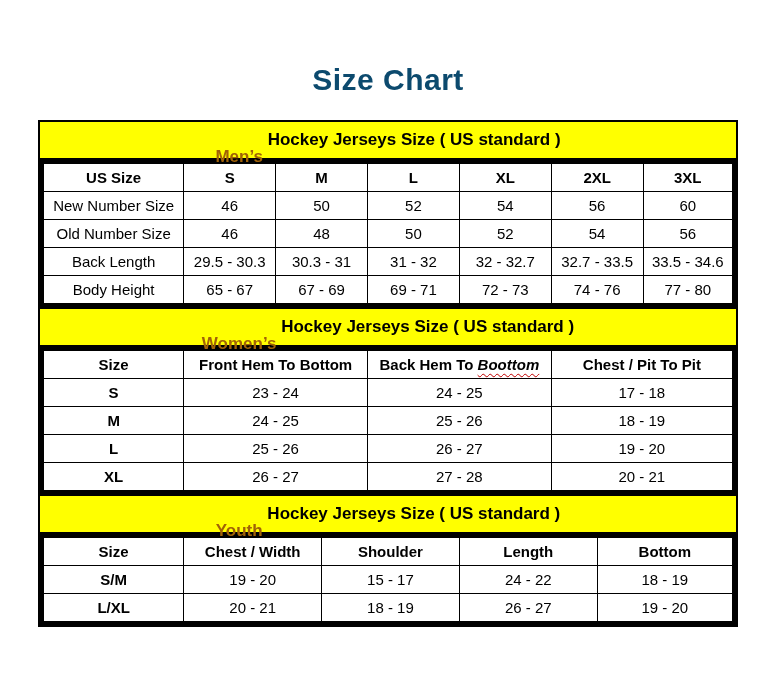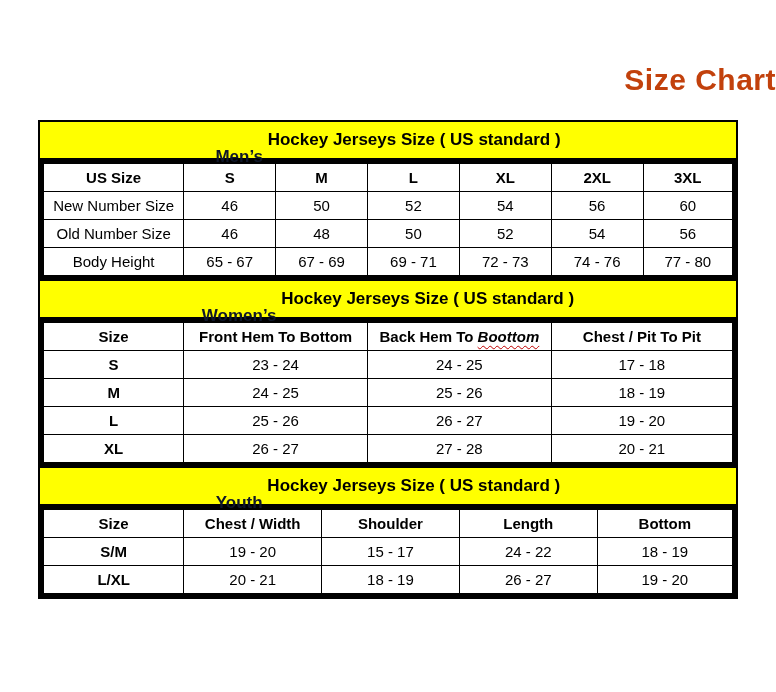--- a/index.html
+++ b/index.html
@@ -5,44 +5,44 @@
   html, body { margin: 0; padding: 0; }
   body {
     width: 776px; height: 692px;
     background: #ffffff;
     font-family: "Liberation Sans", sans-serif;
     color: #000;
     overflow: hidden;
   }
   .page-title {
     margin: 62px 0 0 0;
-    text-align: right;
+    text-align: center;
     font-size: 30px;
     line-height: 36px;
     font-weight: 700;
-    color: #c2410c;
+    color: #0c4a6e;
     letter-spacing: 0.5px;
   }
   .chart {
     width: 700px;
     margin: 22px auto 0 auto;
   }
   .chart > :not(:first-child) { margin-top: -2px; }
   .band {
     background: #ffff00;
     border: 2px solid #000;
     height: 36px;
     display: flex;
     align-items: center;
     justify-content: center;
     font-size: 17px;
     font-weight: 700;
     white-space: pre;
   }
-  .band .hl { color: #0f172a; margin-top: 33px; }
+  .band .hl { color: #a16207; margin-top: 33px; }
   table.size-table {
     width: 100%;
     border-collapse: collapse;
     table-layout: fixed;
     border: 6px solid #000000;
   }
   .size-table th, .size-table td {
     border: 1px solid #000;
     height: 27px;
     padding: 0 2px;
@@ -107,20 +107,29 @@
         <tr>
           <td>Old Number Size</td>
           <td>46</td>
           <td>48</td>
           <td>50</td>
           <td>52</td>
           <td>54</td>
           <td>56</td>
         </tr>
         <tr>
+          <td>Back Length</td>
+          <td>29.5 - 30.3</td>
+          <td>30.3 - 31</td>
+          <td>31 - 32</td>
+          <td>32 - 32.7</td>
+          <td>32.7 - 33.5</td>
+          <td>33.5 - 34.6</td>
+        </tr>
+        <tr>
           <td>Body Height</td>
           <td>65 - 67</td>
           <td>67 - 69</td>
           <td>69 - 71</td>
           <td>72 - 73</td>
           <td>74 - 76</td>
           <td>77 - 80</td>
         </tr>
       </tbody>
     </table>

